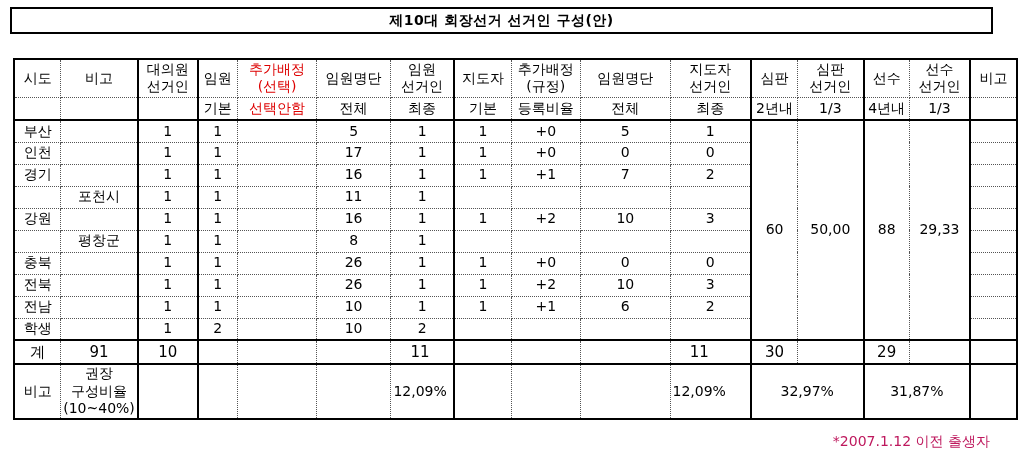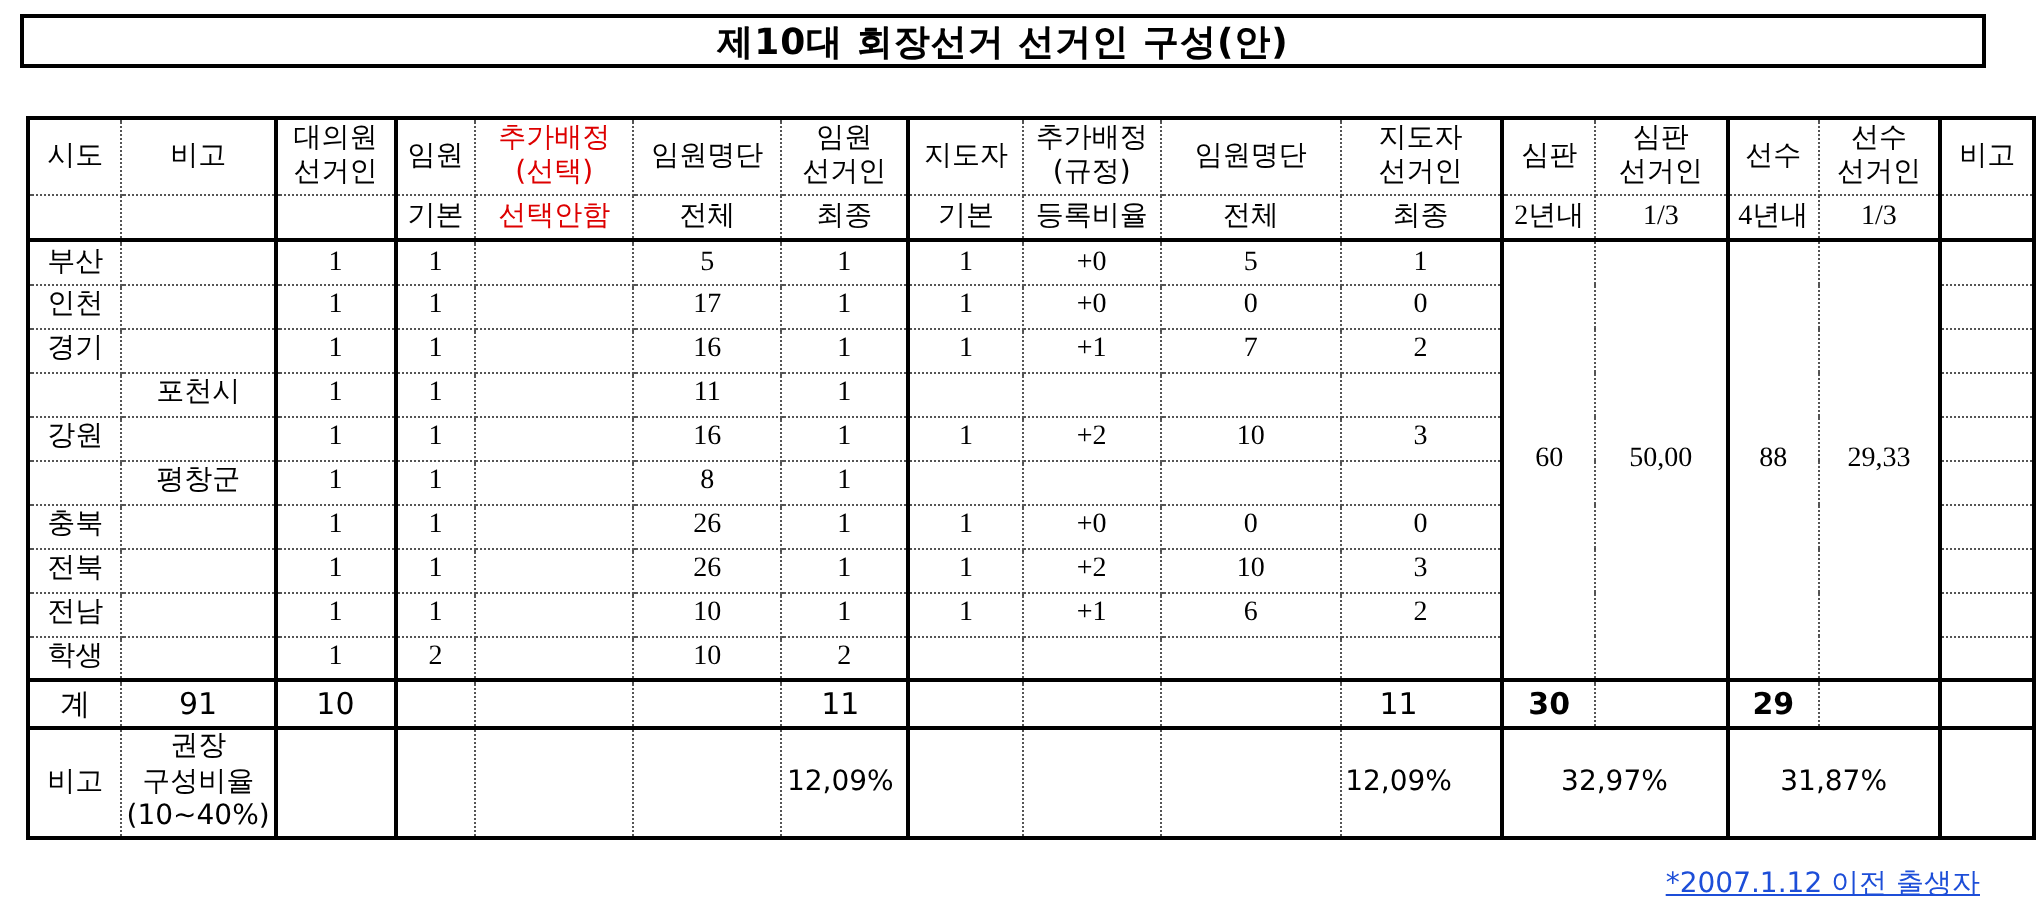--- a/index.html
+++ b/index.html
@@ -6,52 +6,52 @@
   html, body { margin: 0; padding: 0; }
   body {
     width: 1018px; height: 458px; position: relative;
     background: #fff; color: #000;
     font-family: "DejaVu Sans", "Liberation Sans", sans-serif;
   }
   .title-box {
     position: absolute; left: 10px; top: 7px; width: 983px; height: 27px;
     border: 2px solid #000;
     display: flex; align-items: center; justify-content: center;
-    font-size: 18px; font-weight: 700; letter-spacing: 0.5px;
+    font-size: 14px; font-weight: 700; letter-spacing: 0.5px;
   }
   table.main-table {
     position: absolute; left: 13px; top: 58px;
     border-collapse: collapse; table-layout: fixed;
     border: 2px solid #000;
   }
   table.main-table td {
     border: 1px dotted #555;
     padding: 0 2px;
     text-align: center; vertical-align: middle;
     font-size: 14px; line-height: 1.25;
     white-space: pre-line; overflow: hidden;
   }
   tr.h1 { height: 38px; }
-  tr.h2 { height: 23px; font-family: Liberation Serif, serif; }
-  tr.dr { height: 22px; font-family: Liberation Serif, serif; }
+  tr.h2 { height: 23px; }
+  tr.dr { height: 22px; }
   tr.total { height: 24px; }
   tr.total td { font-size: 15px; }
   tr.note { height: 54px; }
   tr.note td { font-size: 14px; margin-top: 29px; }
   .tl { border-left: 2px solid #000 !important; }
   .tt { border-top: 2px solid #000 !important; }
   .tb { border-bottom: 2px solid #000 !important; }
   .red { color: #dd0000; }
   .ar { text-align: right; }
   .pr6 { padding-right: 6px !important; }
   .pr24 { padding-right: 24px !important; }
-  .pr2 { padding-right: 2px !important; font-weight: bold; }
+  .pr2 { padding-right: 2px !important; }
   .footnote {
     position: absolute; top: 433px; right: 28px;
-    font-size: 14px; color: #1d4ed8; text-decoration: underline;
+    font-size: 14px; color: #be185d;
   }
 </style>
 </head>
 <body>
 
 <div class="title-box">제10대 회장선거 선거인 구성(안)</div>
 
 <table class="main-table">
   <colgroup>
     <col style="width:47px">

